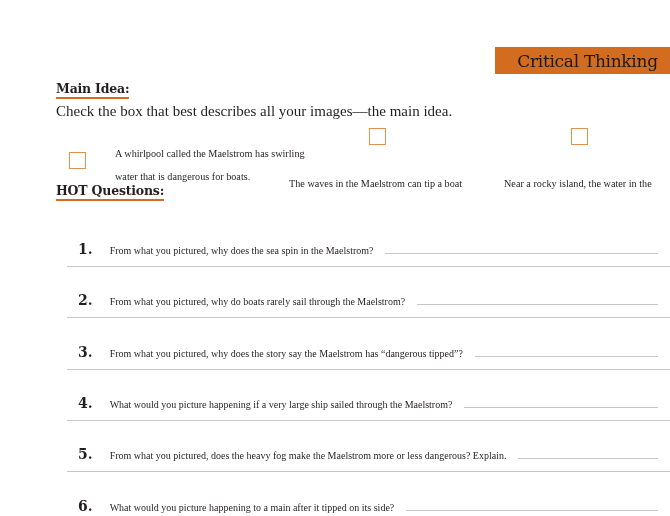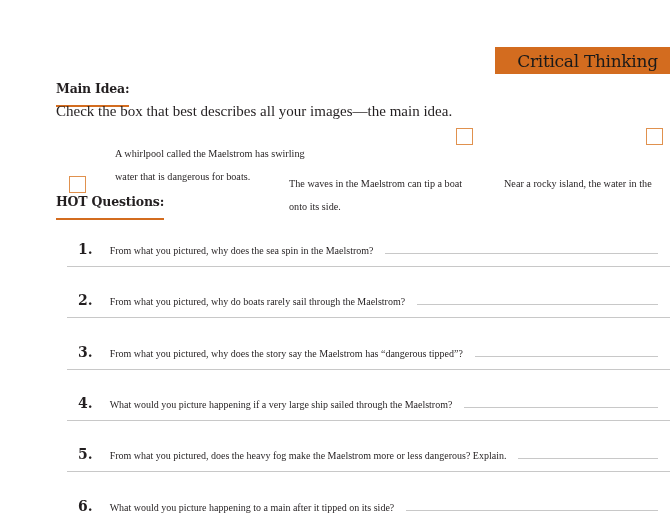--- a/index.html
+++ b/index.html
@@ -7,26 +7,26 @@
     body { position: relative; font-family: "Liberation Serif", "DejaVu Serif", serif; color: #231f20; }
 
     .title-banner {
       position: absolute; left: 462px; top: 14px; width: 185px; height: 27px;
       background: #d36c1f; display: flex; align-items: center; justify-content: center;
     }
     .title-banner span { font-family: "DejaVu Serif", serif; font-size: 17px; color: #1a1a1a; letter-spacing: -0.3px; }
 
     .section-heading {
       position: absolute; left: 23px; font-family: "DejaVu Serif", serif; font-weight: bold;
-      font-size: 12.5px; color: #231f20; padding-bottom: 9px; border-bottom: 2.5px solid #d36c1f;
+      font-size: 12.5px; color: #231f20; padding-bottom: 1px; border-bottom: 2.5px solid #d36c1f;
       letter-spacing: -0.2px;
     }
     .instruction { position: absolute; left: 23px; top: 70px; font-size: 15px; color: #231f20; }
 
-    .choice { position: absolute; top: 93px; display: flex; align-items: flex-end; }
+    .choice { position: absolute; top: 93px; display: flex; align-items: center; }
     .checkbox {
       width: 17px; height: 17px; border: 1.5px solid #e0914e; background: #fff; flex: none; margin-top: 2px;
     }
     .choice-text { margin-left: 7px; font-size: 10.2px; line-height: 11.5px; color: #231f20; }
 
     .question { position: absolute; left: 23px; width: 624px; height: 40px; }
     .q-row { display: flex; align-items: baseline; height: 16px; }
     .q-num { font-family: "DejaVu Serif", serif; font-weight: bold; font-size: 14px; color: #231f20; margin-right: 6px; }
     .q-text { font-size: 10px; color: #231f20; white-space: nowrap; }
     .q-fill { flex: 1; border-bottom: 1.5px solid #c8c8c8; margin-left: 1px; height: 8px; }
@@ -48,31 +48,30 @@
   <div class="checkbox"></div>
   <div class="choice-text">
     <div>A whirlpool called the Maelstrom has swirling</div>
     <div>water that is dangerous for boats.</div>
   </div>
 </div>
 <div class="choice" style="left:238px;flex-direction:column;">
   <div class="checkbox"></div>
   <div class="choice-text">
     <div>The waves in the Maelstrom can tip a boat</div>
-    <div>onto its side.</div>
   </div>
 </div>
 <div class="choice" style="left:453px;flex-direction:column;">
   <div class="checkbox"></div>
   <div class="choice-text">
     <div>Near a rocky island, the water in the</div>
   </div>
 </div>
 
-<div class="section-heading" style="top:161px;">HOT Questions:</div>
+<div class="section-heading" style="top:150px;">HOT Questions:</div>
 
 <div class="question" style="top:186px;">
   <div class="q-row">
     <span class="q-num">1.</span>
     <span class="q-text">From what you pictured, why does the sea spin in the Maelstrom?</span>
     <span class="q-fill"></span>
   </div>
   <div class="answer-line"></div>
 </div>
 

